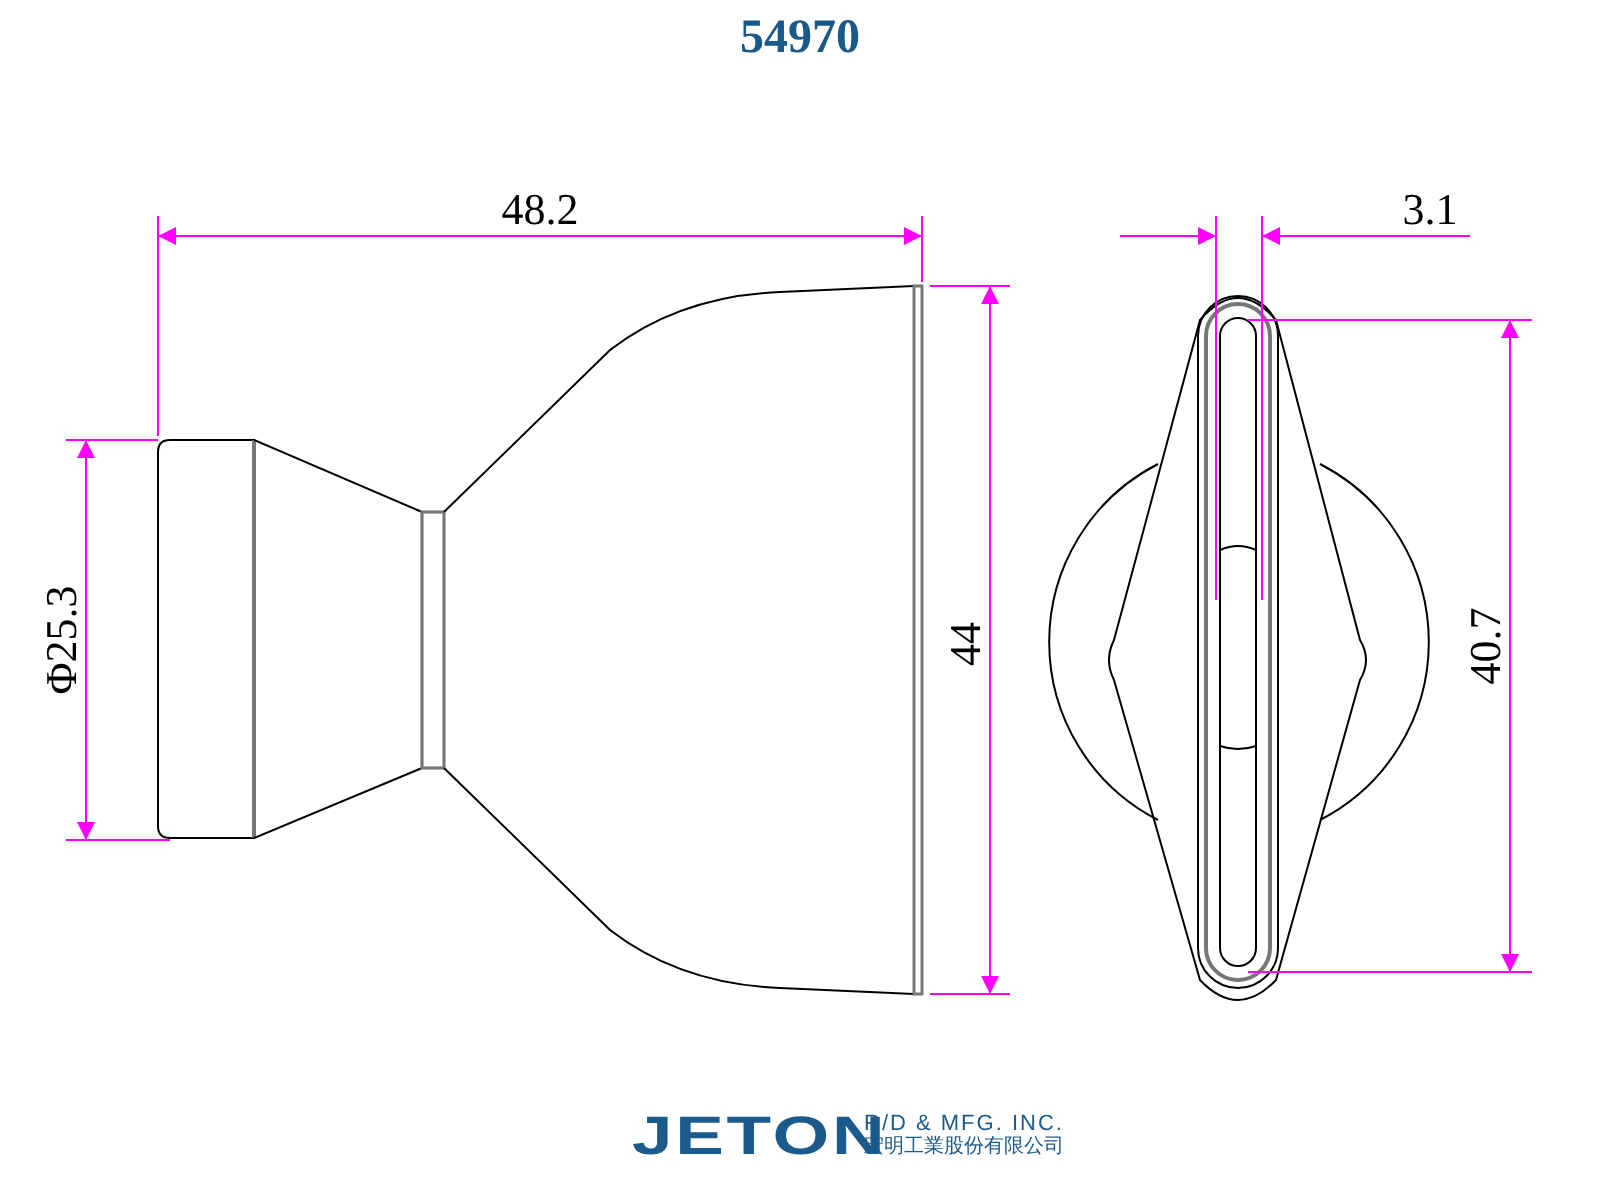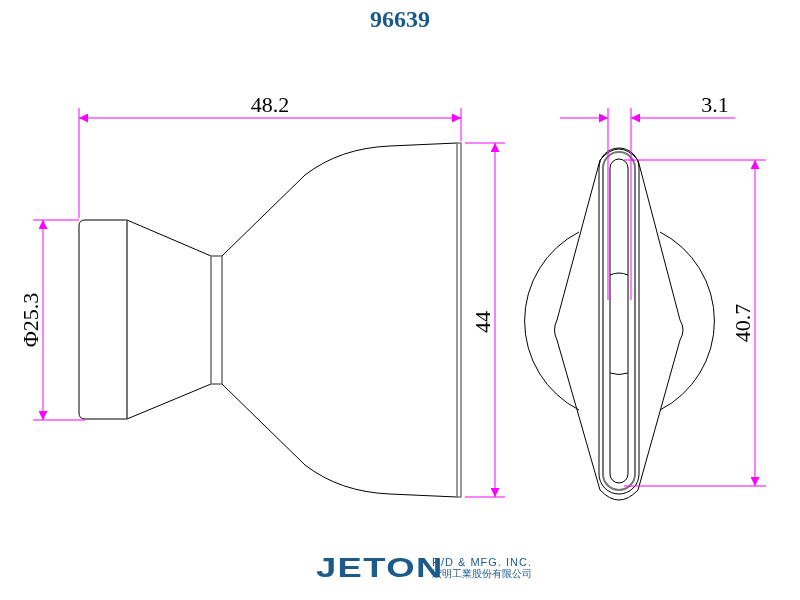--- a/index.html
+++ b/index.html
@@ -9,21 +9,21 @@
     .dim-text { font-family:"Liberation Serif", serif; font-size:22px; fill:#000; }
     #logo { position:absolute; left:288px; top:553px; height:30px; display:flex; align-items:center;margin-left:28px; }
     #logo-word { font-family:"Liberation Sans", sans-serif; font-weight:bold; font-size:27px; color:#1c5a8c; letter-spacing:1px; transform:scaleX(1.35); transform-origin:left center; display:inline-block; width:110px; }
     #logo-sub { display:flex; flex-direction:column; margin-left:6px; line-height:12px; }
     #logo-line1 { font-family:"Liberation Sans", sans-serif; font-size:11px; color:#1c5a8c; letter-spacing:1px; }
     #logo-line2 { font-family:Liberation Serif, serif; font-size:10px; color:#1c5a8c; }
   </style>
 </head>
 <body>
 
-<div id="title">96639</div>
+<div id="title">54970</div>
 
 <svg id="drawing" width="800" height="600" viewBox="0 0 800 600">
   <defs>
     <marker id="arr" viewBox="0 0 10 10" refX="10" refY="5" markerWidth="22" markerHeight="9" markerUnits="userSpaceOnUse" orient="auto-start-reverse">
       <path d="M0,0 L10,5 L0,10 z" fill="#ff00ff"></path>
     </marker>
   </defs>
 
   <g>
 

